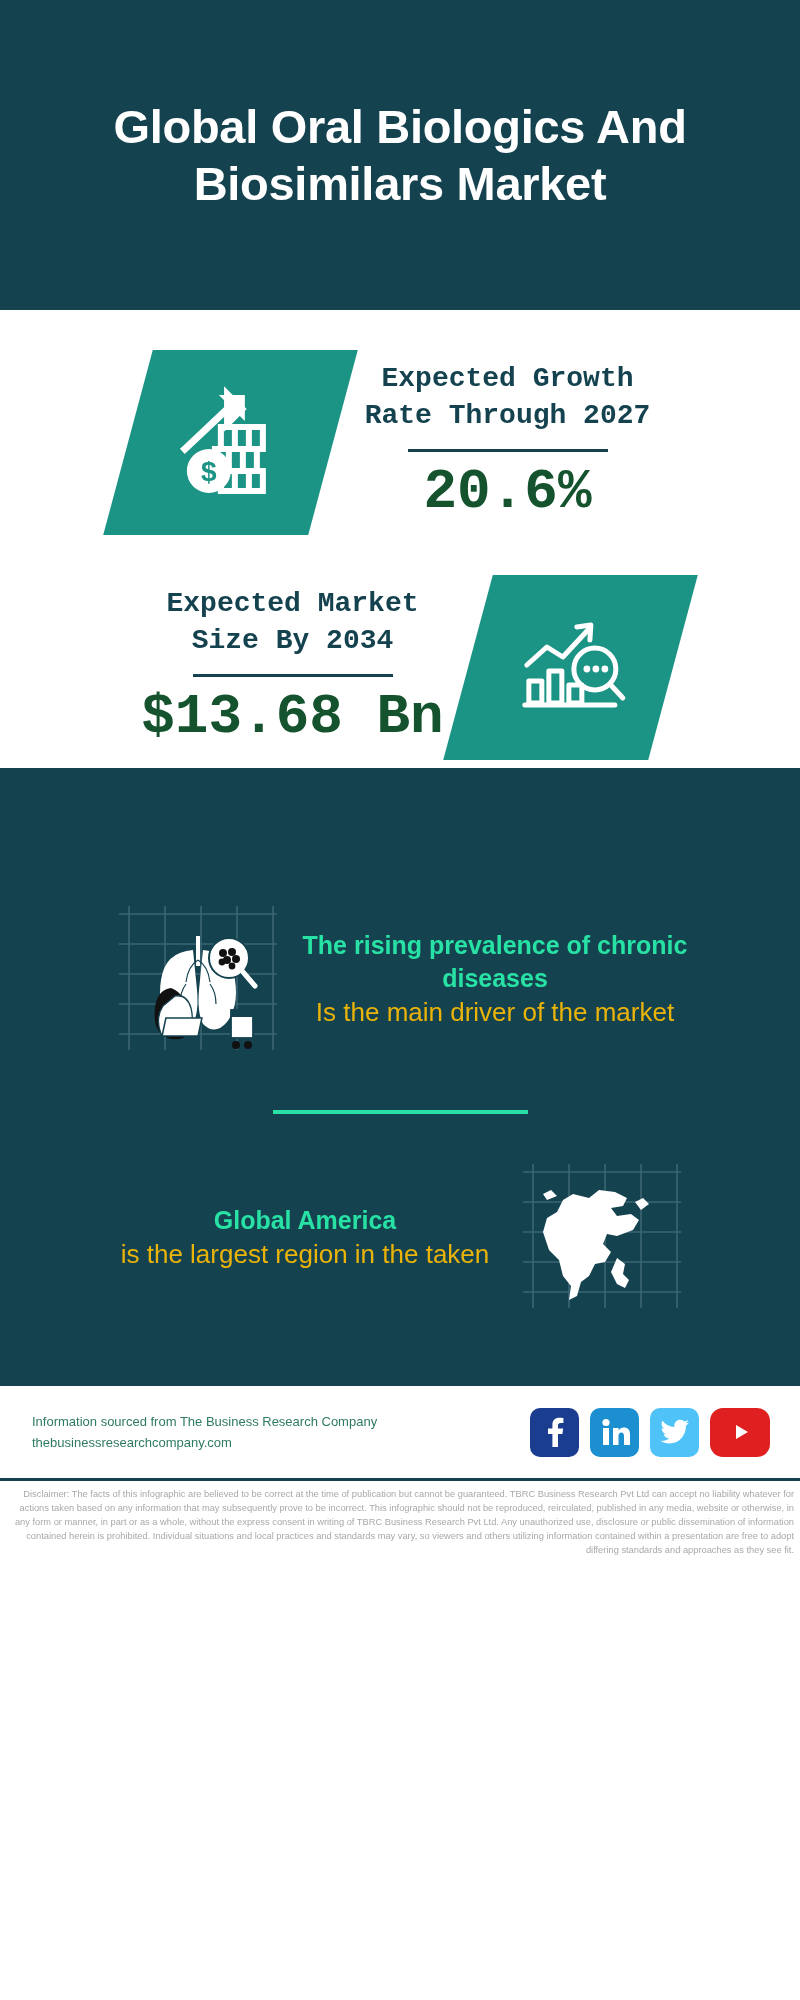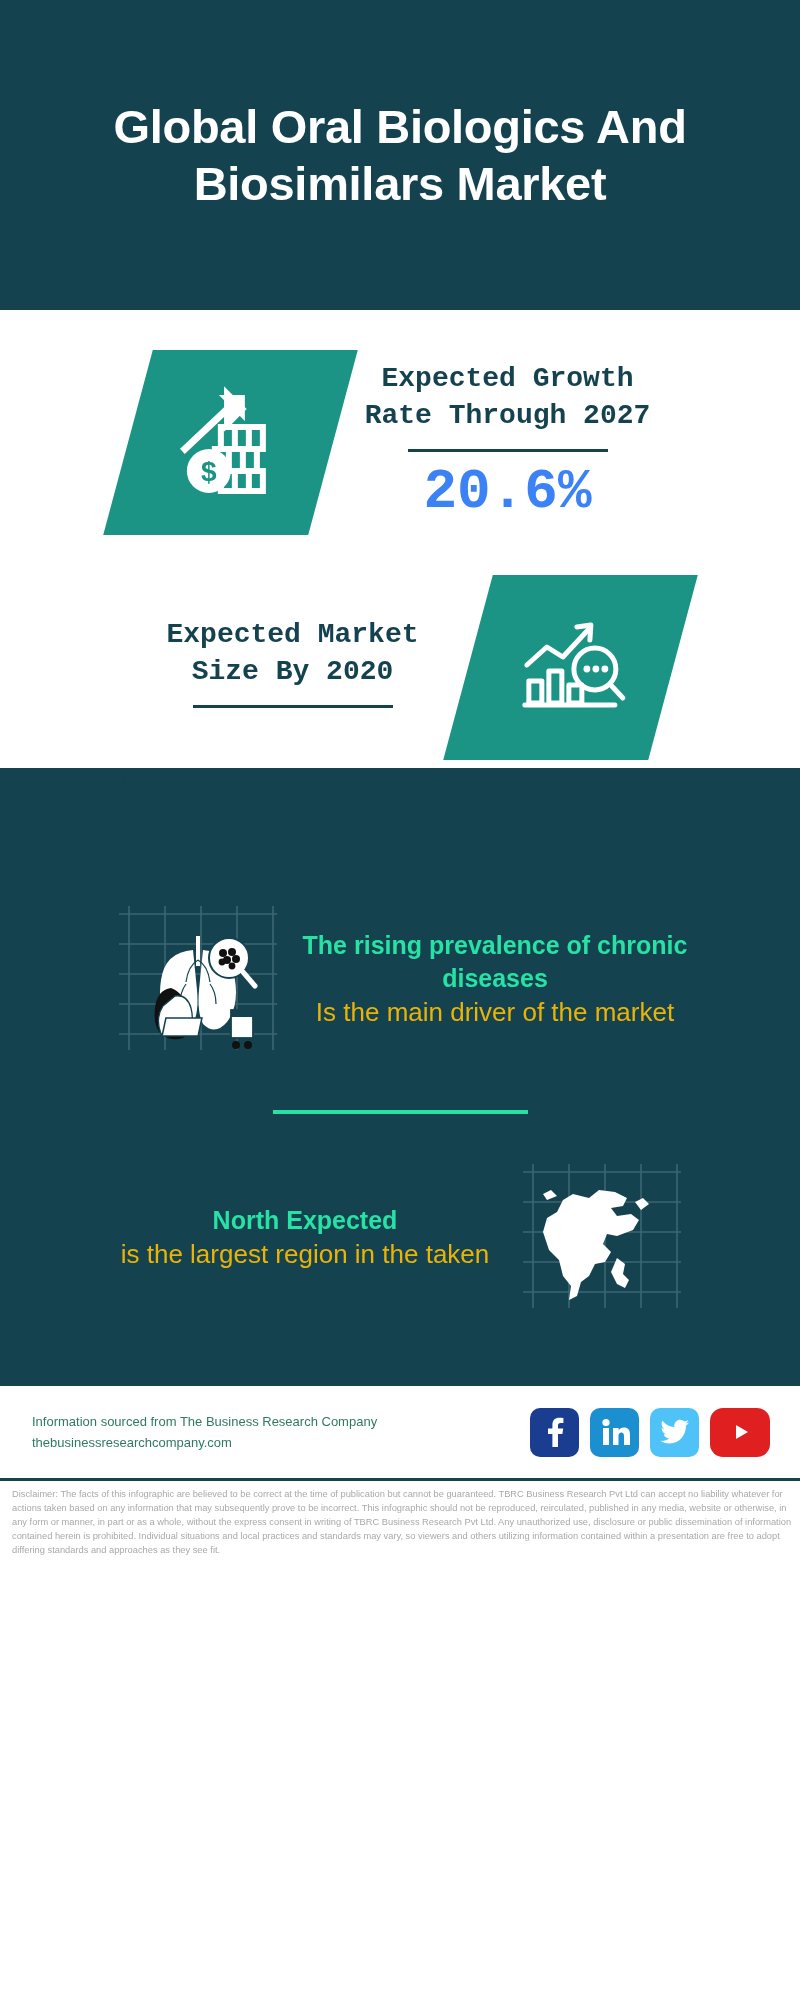--- a/index.html
+++ b/index.html
@@ -62,21 +62,21 @@
     font-weight: bold;
     line-height: 1.32;
   }
   .stat-rule {
     width: 200px;
     height: 3px;
     background: #15424f;
     margin: 14px auto 10px auto;
   }
   .stat-value {
-    color: #3b82f6;
+    color: #14532d;
     font-size: 56px;
     font-weight: bold;
     line-height: 1.1;
   }
 
   
   .dark-zone {
     position: relative;
     background: #15424f;
     margin-top: 8px;
@@ -136,22 +136,22 @@
   .s-fb { background: #1b3d8f; }
   .s-li { background: #1b8fd0; }
   .s-tw { background: #4fc3f7; }
   .s-yt { background: #e02020; border-radius: 13px; width: 60px; }
 
   .disclaimer-sep { height: 3px; background: #15424f; }
   .disclaimer {
     color: #a9a9a9;
     font-size: 9.3px;
     line-height: 1.5;
-    padding: 7px 6px 0 12px;
-    text-align: left;
+    padding: 7px 6px 0 6px;
+    text-align: right;
   }
 </style>
 </head>
 <body>
 
 <div class="page">
 
   <div class="header">
     <div class="header-title">Global Oral Biologics And Biosimilars Market</div>
   </div>
@@ -185,22 +185,23 @@
       </div>
       <div class="stat-text">
         <div class="stat-label">Expected Growth Rate Through 2027</div>
         <div class="stat-rule"></div>
         <div class="stat-value">20.6%</div>
       </div>
     </div>
 
     <div class="stat-row rev" style="margin-top:40px;">
       <div class="stat-text">
-        <div class="stat-label">Expected Market Size By 2020</div>
+        <div class="stat-label">Expected Market Size By 2034</div>
         <div class="stat-rule"></div>
+        <div class="stat-value">$13.68 Bn</div>
       </div>
       <div class="para-badge">
         <div class="para-inner">
           <svg width="120" height="110" viewBox="0 0 120 110">
             <g fill="none" stroke="#ffffff" stroke-width="5" stroke-linecap="round" stroke-linejoin="round">
               <polyline points="16,52 36,34 52,44 78,16"></polyline>
               <polyline points="66,14 80,12 79,27"></polyline>
               <line x1="14" y1="92" x2="104" y2="92"></line>
               <rect x="18" y="68" width="13" height="22"></rect>
               <rect x="38" y="58" width="13" height="32"></rect>
@@ -270,21 +271,21 @@
         <div class="fact-text">
           <div class="fact-head">The rising prevalence of chronic diseases</div>
           <div class="fact-sub">Is the main driver of the market</div>
         </div>
       </div>
 
       <div class="mid-rule"></div>
 
       <div class="fact-row">
         <div class="fact-text">
-          <div class="fact-head">North Expected</div>
+          <div class="fact-head">Global America</div>
           <div class="fact-sub">is the largest region in the taken</div>
         </div>
         <div class="fact-art">
           <svg width="186" height="160" viewBox="0 0 186 160">
             <g stroke="#3d6672" stroke-width="1.6">
               <line x1="14" y1="14" x2="172" y2="14"></line>
               <line x1="14" y1="44" x2="172" y2="44"></line>
               <line x1="14" y1="74" x2="172" y2="74"></line>
               <line x1="14" y1="104" x2="172" y2="104"></line>
               <line x1="14" y1="134" x2="172" y2="134"></line>

